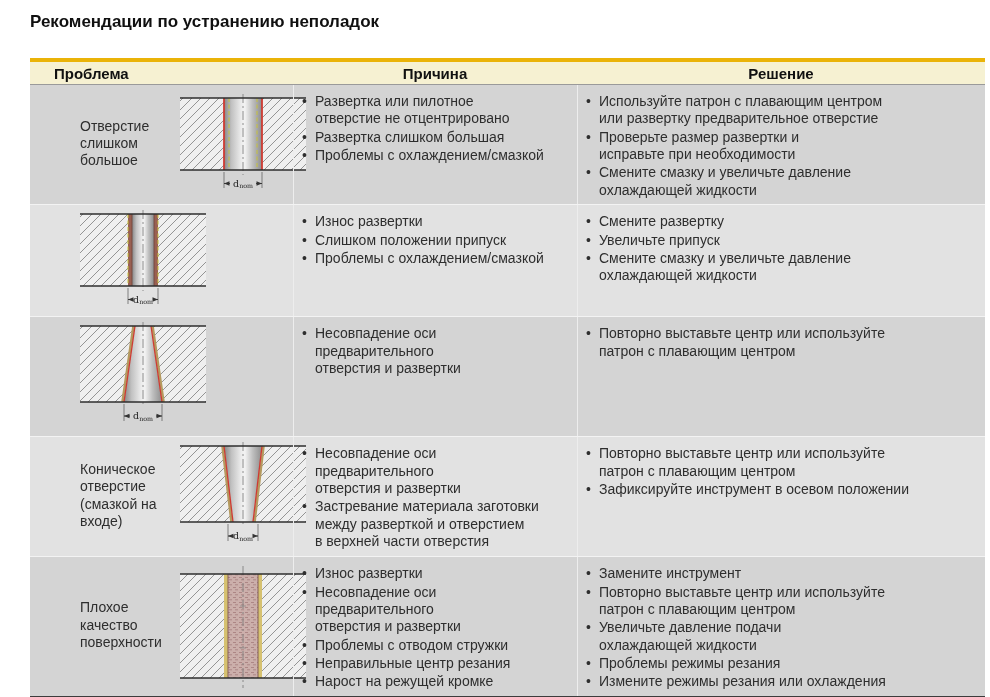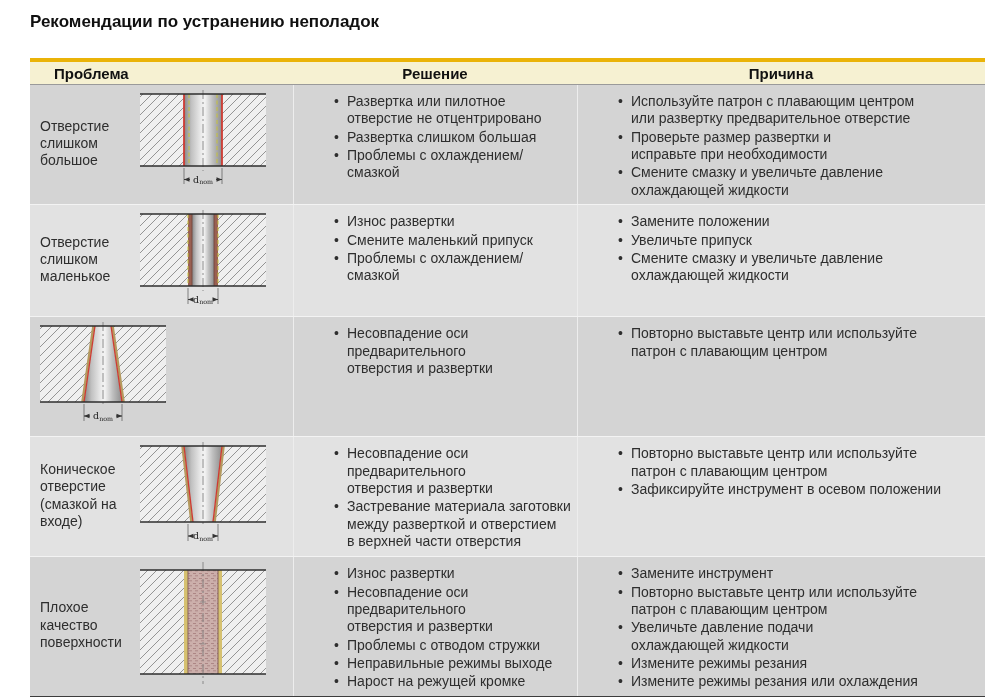--- a/index.html
+++ b/index.html
@@ -17,41 +17,41 @@
   .th{font-size:15px;font-weight:bold;color:#111;}
   .th.problem{padding-left:24px;text-align:left;}
   .th.cause,.th.solution{text-align:center;}
   .row{display:grid;grid-template-columns:263px 284px 1fr;}
   .row + .row{border-top:1px solid #f3f3f3;}
   .row-odd{background:var(--row-odd,#d4d4d4);}
   .row-even{background:var(--row-even,#e2e2e2);}
   .row-1{min-height:105px;} .row-2{min-height:106px;} .row-3{min-height:115px;}
   .row-4{min-height:118px;} .row-5{min-height:131px;}
   .cell{padding:2px 0 4px 0;}
-  .cause-cell,.solution-cell{border-left:1px solid #ededed;padding-left:32px;}
-  .problem-cell{display:flex;align-items:flex-start;}
+  .cause-cell,.solution-cell{border-left:1px solid #ededed;}
+  .problem-cell{display:flex;align-items:center;margin-left:40px;}
   .problem-label{flex:0 0 100px;padding:0 0 0 10px;font-size:14px;line-height:1.24;color:#2e2e2e;align-self:center;}
   .diagram{flex:0 0 130px;margin-left:8px;margin-top:3px;line-height:0;}
   ul.bullets{margin:0;padding:6px 4px 0 8px;list-style:none;}
   ul.bullets li{position:relative;padding-left:13px;font-size:14px;line-height:1.24;
                 color:#2e2e2e;white-space:pre-line;margin:0 0 1px 0;}
   ul.bullets li::before{content:"\2022";position:absolute;left:0;top:0;}
   svg text{font-family:"DejaVu Serif",serif;}
 </style>
 </head>
 <body>
 
 <div class="page">
   <h1 class="page-title">Рекомендации по устранению неполадок</h1>
 
   <div class="ttable">
     <div class="thead">
       <div class="th problem">Проблема</div>
+      <div class="th cause">Причина</div>
       <div class="th solution">Решение</div>
-      <div class="th cause">Причина</div>
     </div>
 
     <div class="row row-odd row-1">
       <div class="cell problem-cell">
         <div class="problem-label">Отверстие слишком большое</div>
         <div class="diagram">
           <svg width="130" height="102" viewBox="0 0 130 102">
             <defs>
               <pattern id="h1" patternUnits="userSpaceOnUse" width="9" height="9">
                 <rect width="9" height="9" fill="#efefef"></rect>
@@ -102,21 +102,20 @@
             <li>Проверьте размер развертки и
 исправьте при необходимости</li>
             <li>Смените смазку и увеличьте давление
 охлаждающей жидкости</li>
           </ul>
       </div>
     </div>
 
     <div class="row row-even row-2">
       <div class="cell problem-cell">
-        <div class="problem-label">Отверстие слишком маленькое</div>
         <div class="diagram">
           <svg width="130" height="102" viewBox="0 0 130 102">
             <defs>
               <pattern id="h2" patternUnits="userSpaceOnUse" width="9" height="9">
                 <rect width="9" height="9" fill="#efefef"></rect>
                 <path d="M0,9 L9,0 M-2.2,2.2 L2.2,-2.2 M6.8,11.2 L11.2,6.8" stroke="#8a8a8a" stroke-width="0.9"></path>
               </pattern>
               <linearGradient id="g2" x1="0" y1="0" x2="1" y2="0">
                 <stop offset="0" stop-color="#878787"></stop>
                   <stop offset="0.2" stop-color="#c2c2c2"></stop>
@@ -145,27 +144,27 @@
               <polygon points="50,89.5 55.5,87.3 55.5,91.7" fill="#333"></polygon>
               <polygon points="80,89.5 74.5,87.3 74.5,91.7" fill="#333"></polygon>
               <text x="65" y="92.6" text-anchor="middle" font-size="9.5" fill="#222"><tspan>d</tspan><tspan font-size="6.3" dy="1.6">nom</tspan></text>
             </g>
           </svg>
         </div>
       </div>
       <div class="cell cause-cell">
         <ul class="bullets">
             <li>Износ развертки</li>
-            <li>Смените маленький припуск</li>
+            <li>Слишком положении припуск</li>
             <li>Проблемы с охлаждением/смазкой</li>
           </ul>
       </div>
       <div class="cell solution-cell">
         <ul class="bullets">
-            <li>Замените положении</li>
+            <li>Смените развертку</li>
             <li>Увеличьте припуск</li>
             <li>Смените смазку и увеличьте давление
 охлаждающей жидкости</li>
           </ul>
       </div>
     </div>
 
     <div class="row row-odd row-3">
       <div class="cell problem-cell">
         <div class="diagram">
@@ -308,30 +307,30 @@
           </svg>
         </div>
       </div>
       <div class="cell cause-cell">
         <ul class="bullets">
             <li>Износ развертки</li>
             <li>Несовпадение оси
 предварительного
 отверстия и развертки</li>
             <li>Проблемы с отводом стружки</li>
-            <li>Неправильные режимы выходе</li>
+            <li>Неправильные центр резания</li>
             <li>Нарост на режущей кромке</li>
           </ul>
       </div>
       <div class="cell solution-cell">
         <ul class="bullets">
             <li>Замените инструмент</li>
             <li>Повторно выставьте центр или используйте
 патрон с плавающим центром</li>
             <li>Увеличьте давление подачи
 охлаждающей жидкости</li>
-            <li>Измените режимы резания</li>
+            <li>Проблемы режимы резания</li>
             <li>Измените режимы резания или охлаждения</li>
           </ul>
       </div>
     </div>
   </div>
 </div>
 
 </body></html>

